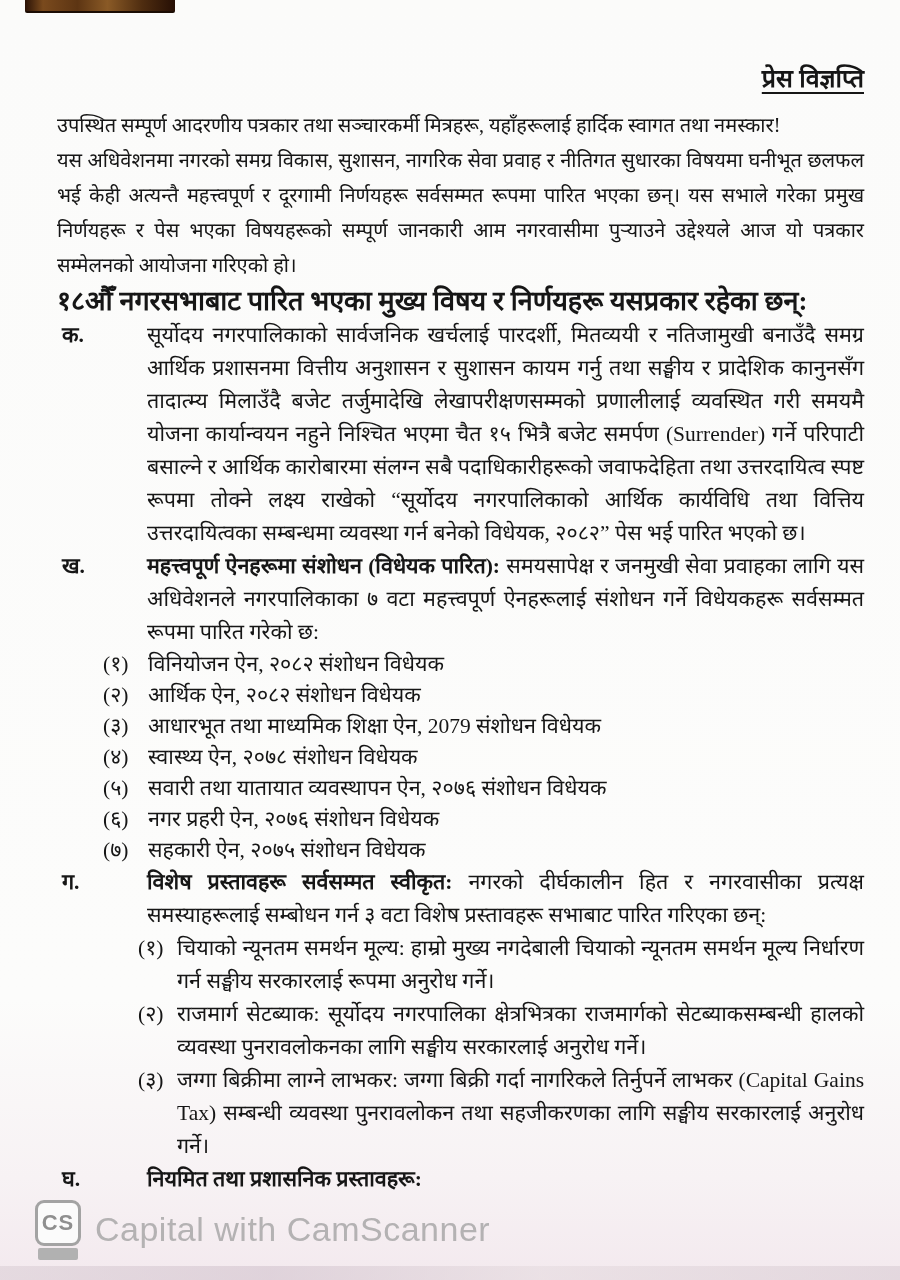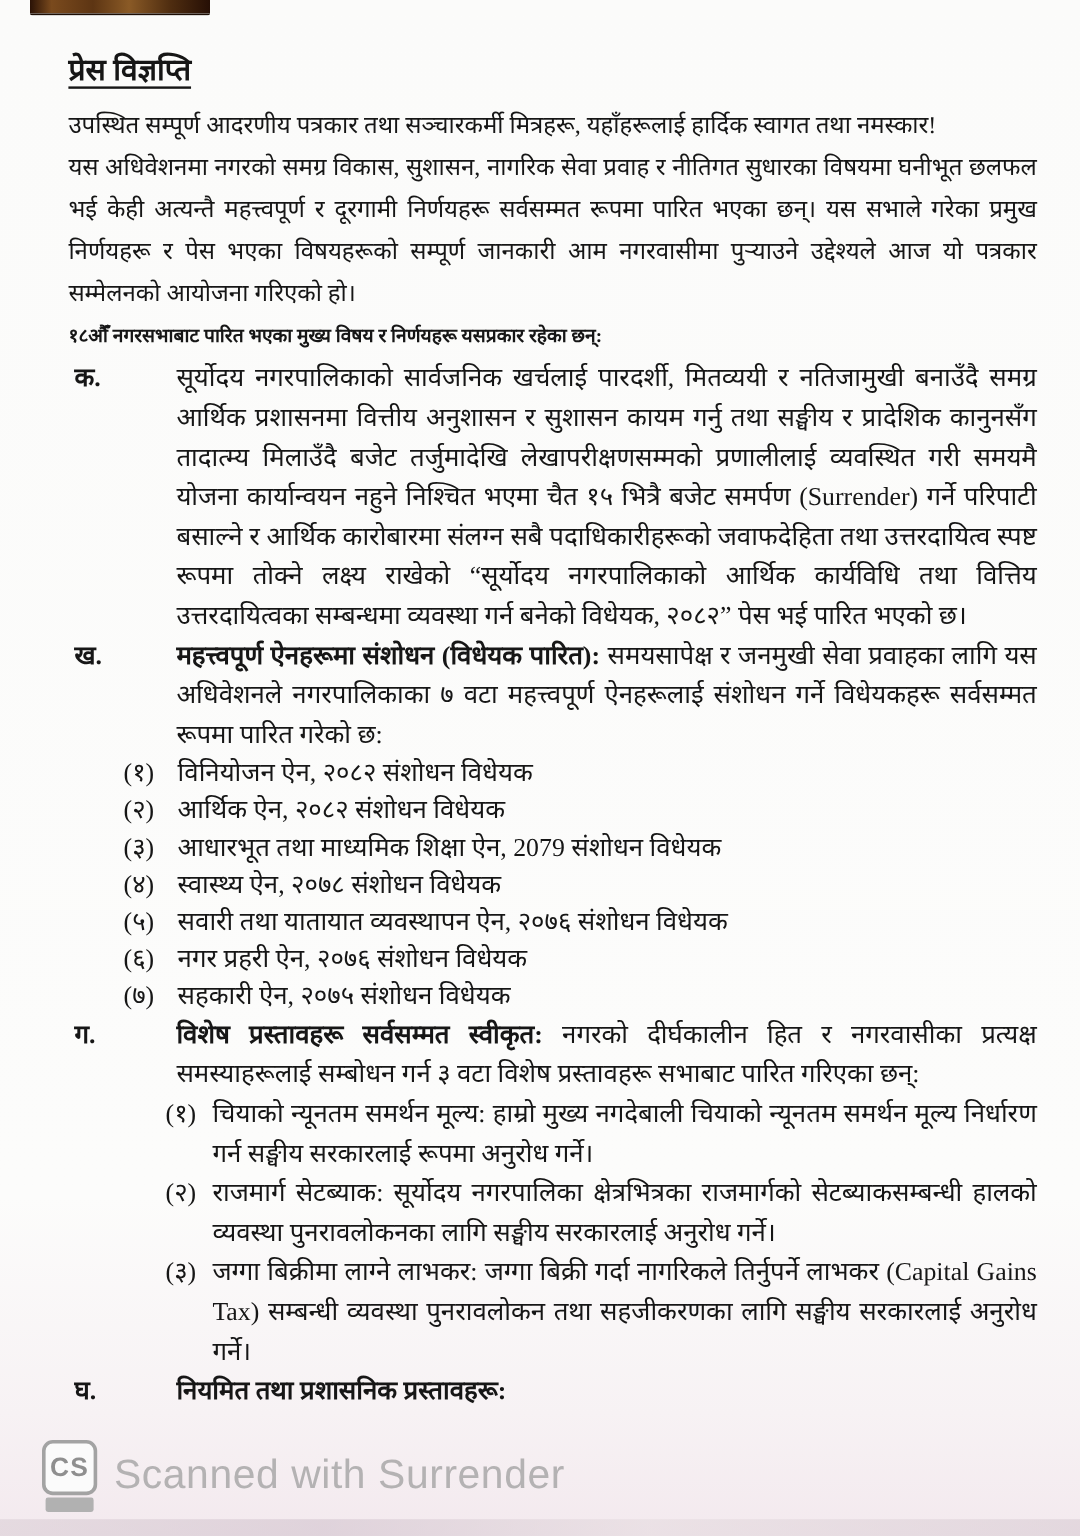--- a/index.html
+++ b/index.html
@@ -13,32 +13,32 @@
     position:absolute;inset:0;
     background:linear-gradient(180deg,#fbfbfa 0%,#fcfcfb 78%,#f7f2f4 92%,#f3e9ee 100%);
     color:#161616;
   }
   .scan-strip{
     position:absolute;top:0;left:25px;width:150px;height:11px;
     background:linear-gradient(90deg,#2a1206 0%,#7a4a1d 12%,#5d3513 35%,#8a5a26 55%,#4f2d10 78%,#260f05 100%);
     border-bottom:2px solid #1c0d04;border-radius:0 0 2px 2px;
   }
   .doc{position:absolute;top:40px;left:57px;right:36px;}
-  .title-wrap{text-align:left;margin-bottom:14px;}
+  .title-wrap{text-align:right;margin-bottom:14px;margin-top:20px;}
   .title{
     display:inline-block;font-weight:bold;font-size:25px;
     text-decoration:underline;text-underline-offset:5px;text-decoration-thickness:2px;
   }
   p.para{margin:0;font-size:20px;line-height:35px;text-align:justify;}
   .bold{font-weight:normal;}
   .lead-u{
     font-weight:bold;
     text-underline-offset:4px;text-decoration-thickness:1.5px;
   }
-  .heading-line{font-weight:bold;font-size:16px;line-height:36px;margin:0;}
+  .heading-line{font-weight:bold;font-size:27px;line-height:36px;margin:0;}
   .sec-row{display:flex;margin-left:5px;font-size:21.5px;line-height:33px;}
   .sec-row .marker{width:45px;flex:0 0 45px;font-weight:bold;}
   .sec-body{flex:1;text-align:justify;margin-left:40px;}
   .items-kha{margin-left:46px;}
   .items-kha .item{display:flex;font-size:21.5px;line-height:31px;}
   .items-kha .inum{width:45px;flex:0 0 45px;}
   .items-ga{margin-left:81px;}
   .items-ga .item{display:flex;font-size:21.5px;line-height:33px;}
   .items-ga .inum{width:39px;flex:0 0 39px;}
   .itext{flex:1;text-align:justify;}
@@ -163,17 +163,17 @@
       </div>
     </div>
 
   </div>
 
   <div class="watermark">
     <div class="cs-icon">
       <div class="cs-box">CS</div>
       <div class="cs-bar"></div>
     </div>
-    <span class="wm-text">Scanned with Surrender</span>
+    <span class="wm-text">Capital with CamScanner</span>
   </div>
 
   <div class="bottom-edge"></div>
 </div>
 
 </body></html>

